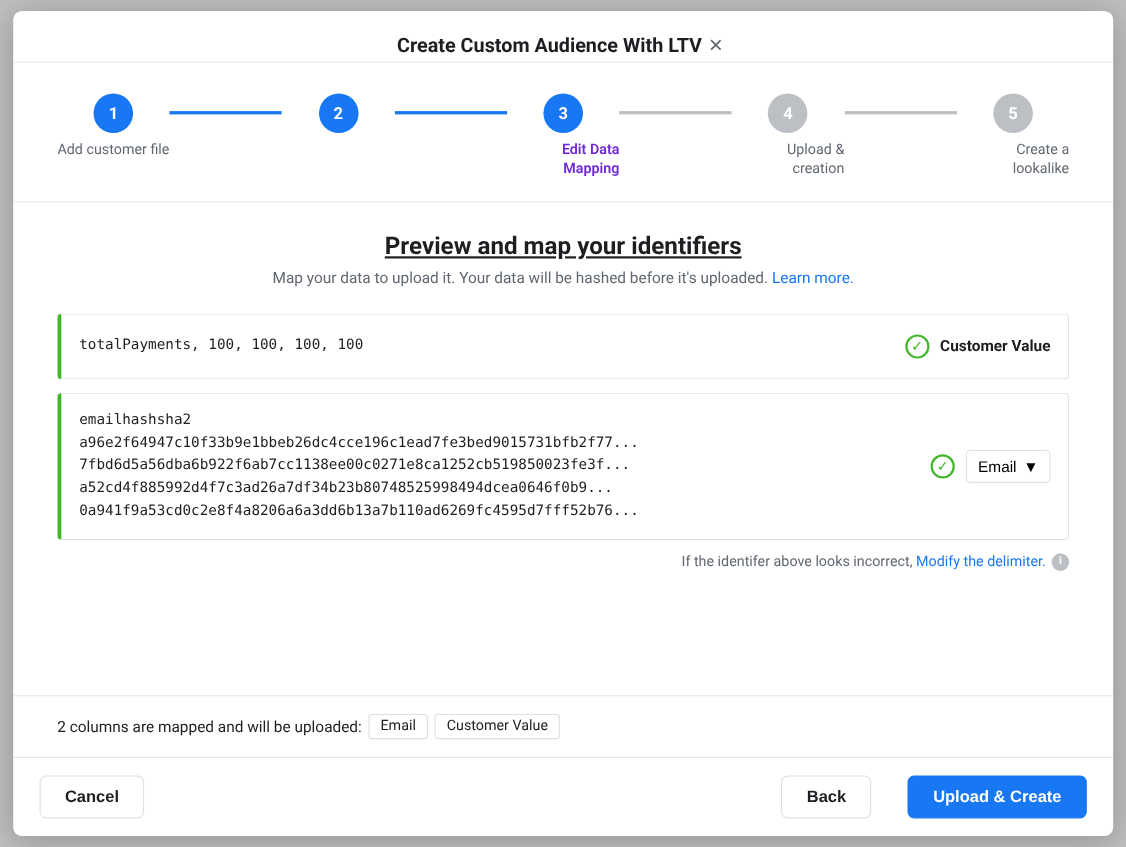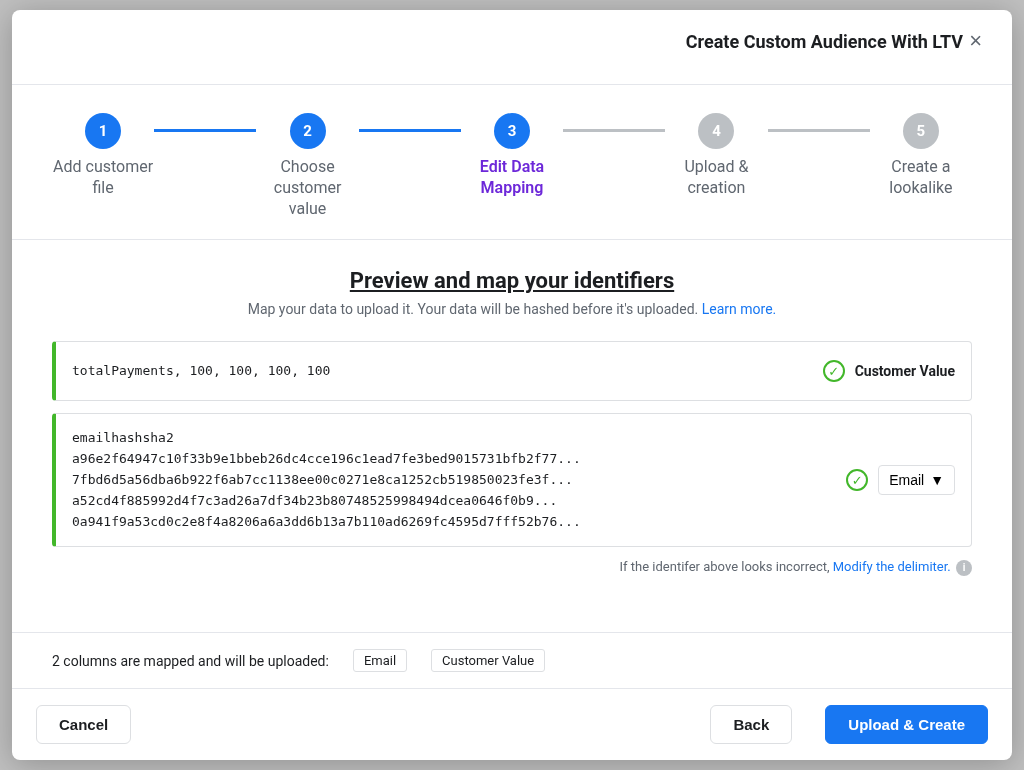--- a/index.html
+++ b/index.html
@@ -17,23 +17,23 @@
       width: 1000px;
       min-height: 750px;
       box-shadow: 0 4px 32px rgba(0,0,0,0.25);
       display: flex;
       flex-direction: column;
       overflow: hidden;
       position: relative;
     }
     .modal-header {
       display: flex;
-      justify-content: flex-end;
-      align-items: center;
-      padding: 18px 24px 30px 24px;
+      justify-content: center;
+      align-items: center;
+      padding: 18px 24px 2px 24px;
       border-bottom: 1px solid #e4e6eb;
     }
     .modal-title {
       font-size: 18px;
       font-weight: 700;
       color: #1c1e21;
     }
     .close-btn {
       background: none;
       border: none;
@@ -75,23 +75,23 @@
     .step-circle.active {
       background: #1877f2;
       color: #fff;
     }
     .step-circle.inactive {
       background: #bcc0c4;
       color: #fff;
     }
     .step-label {
       margin-top: 8px;
-      font-size: 16px;
+      font-size: 13px;
       color: #606770;
-      text-align: center;
+      text-align: right;
       max-width: 110px;
       line-height: 1.3;
     }
     .step-label.current {
       color: #6d28d9;
       font-weight: 600;
     }
     
     .connector {
       height: 3px;
@@ -206,21 +206,21 @@
     }
 
     
     .columns-summary {
       padding: 16px 40px;
       border-top: 1px solid #e4e6eb;
       font-size: 14px;
       color: #1c1e21;
       display: flex;
       align-items: center;
-      gap: 24px;
+      gap: 6px;
       flex-wrap: wrap;
     }
     .tag {
       border: 1px solid #dddfe2;
       border-radius: 3px;
       padding: 3px 10px;
       font-size: 13px;
       color: #1c1e21;
     }
 
@@ -272,21 +272,20 @@
   <div class="stepper">
 
     <div class="step">
       <div class="step-circle active">1</div>
       <div class="step-label">Add customer file</div>
     </div>
     <div class="connector blue"></div>
 
     <div class="step">
       <div class="step-circle active">2</div>
-      <div class="step-label">Choose customer value</div>
     </div>
     <div class="connector blue"></div>
 
     <div class="step">
       <div class="step-circle active">3</div>
       <div class="step-label current">Edit Data Mapping</div>
     </div>
     <div class="connector gray"></div>
 
     <div class="step">

